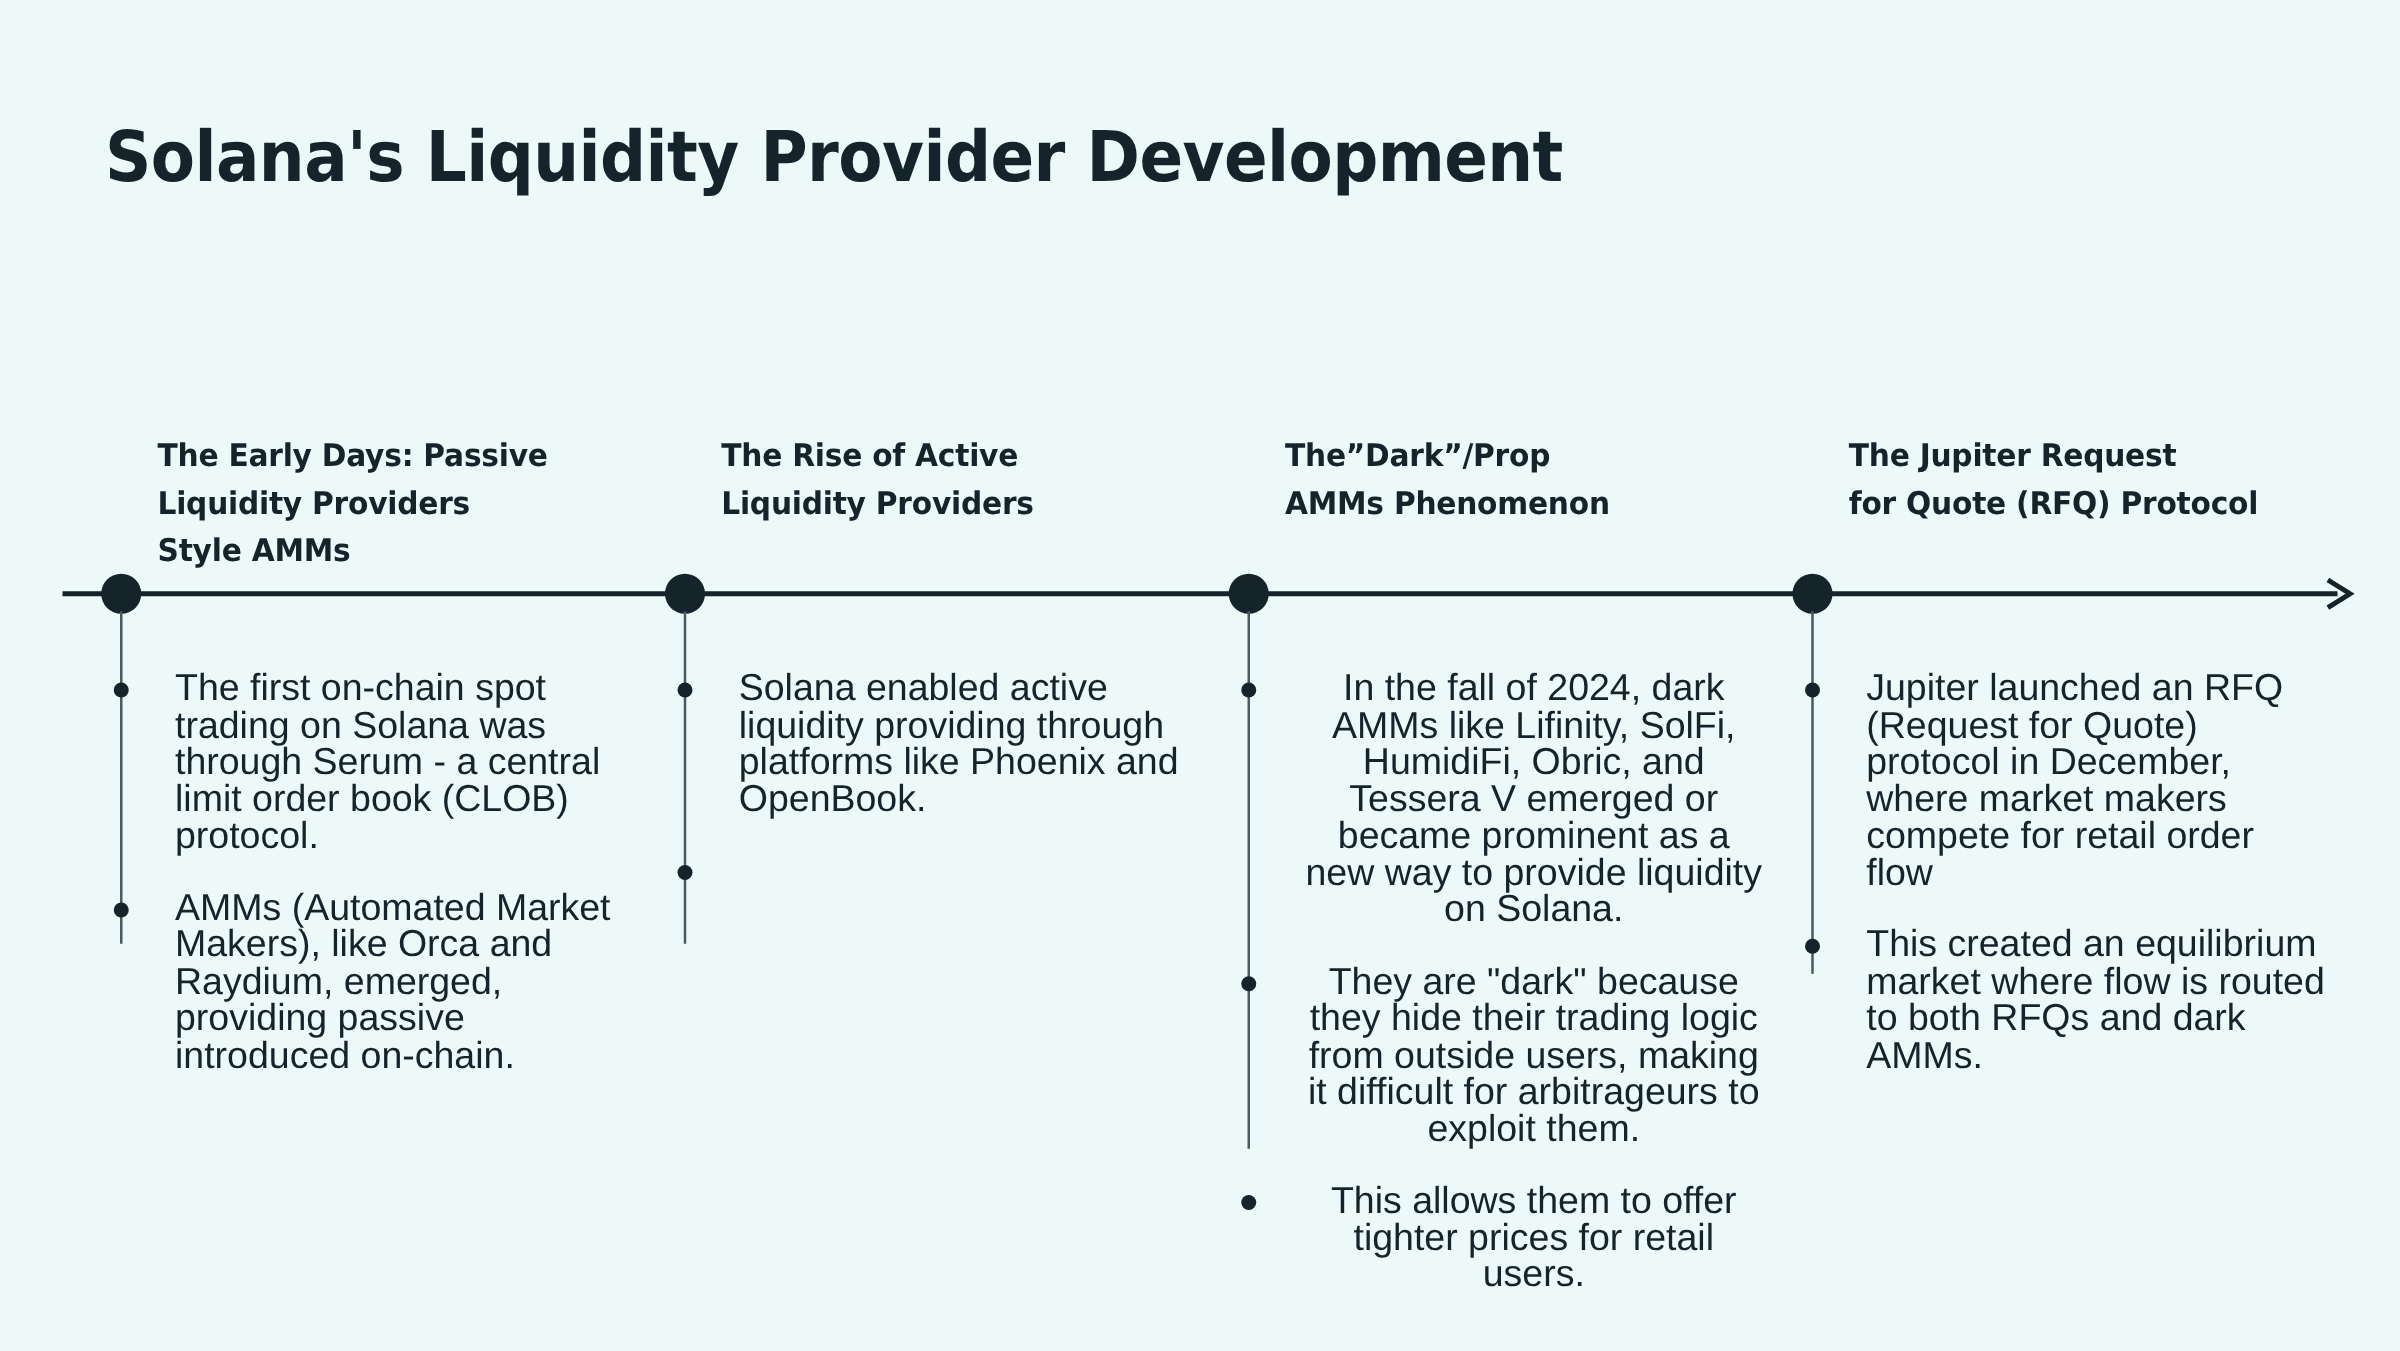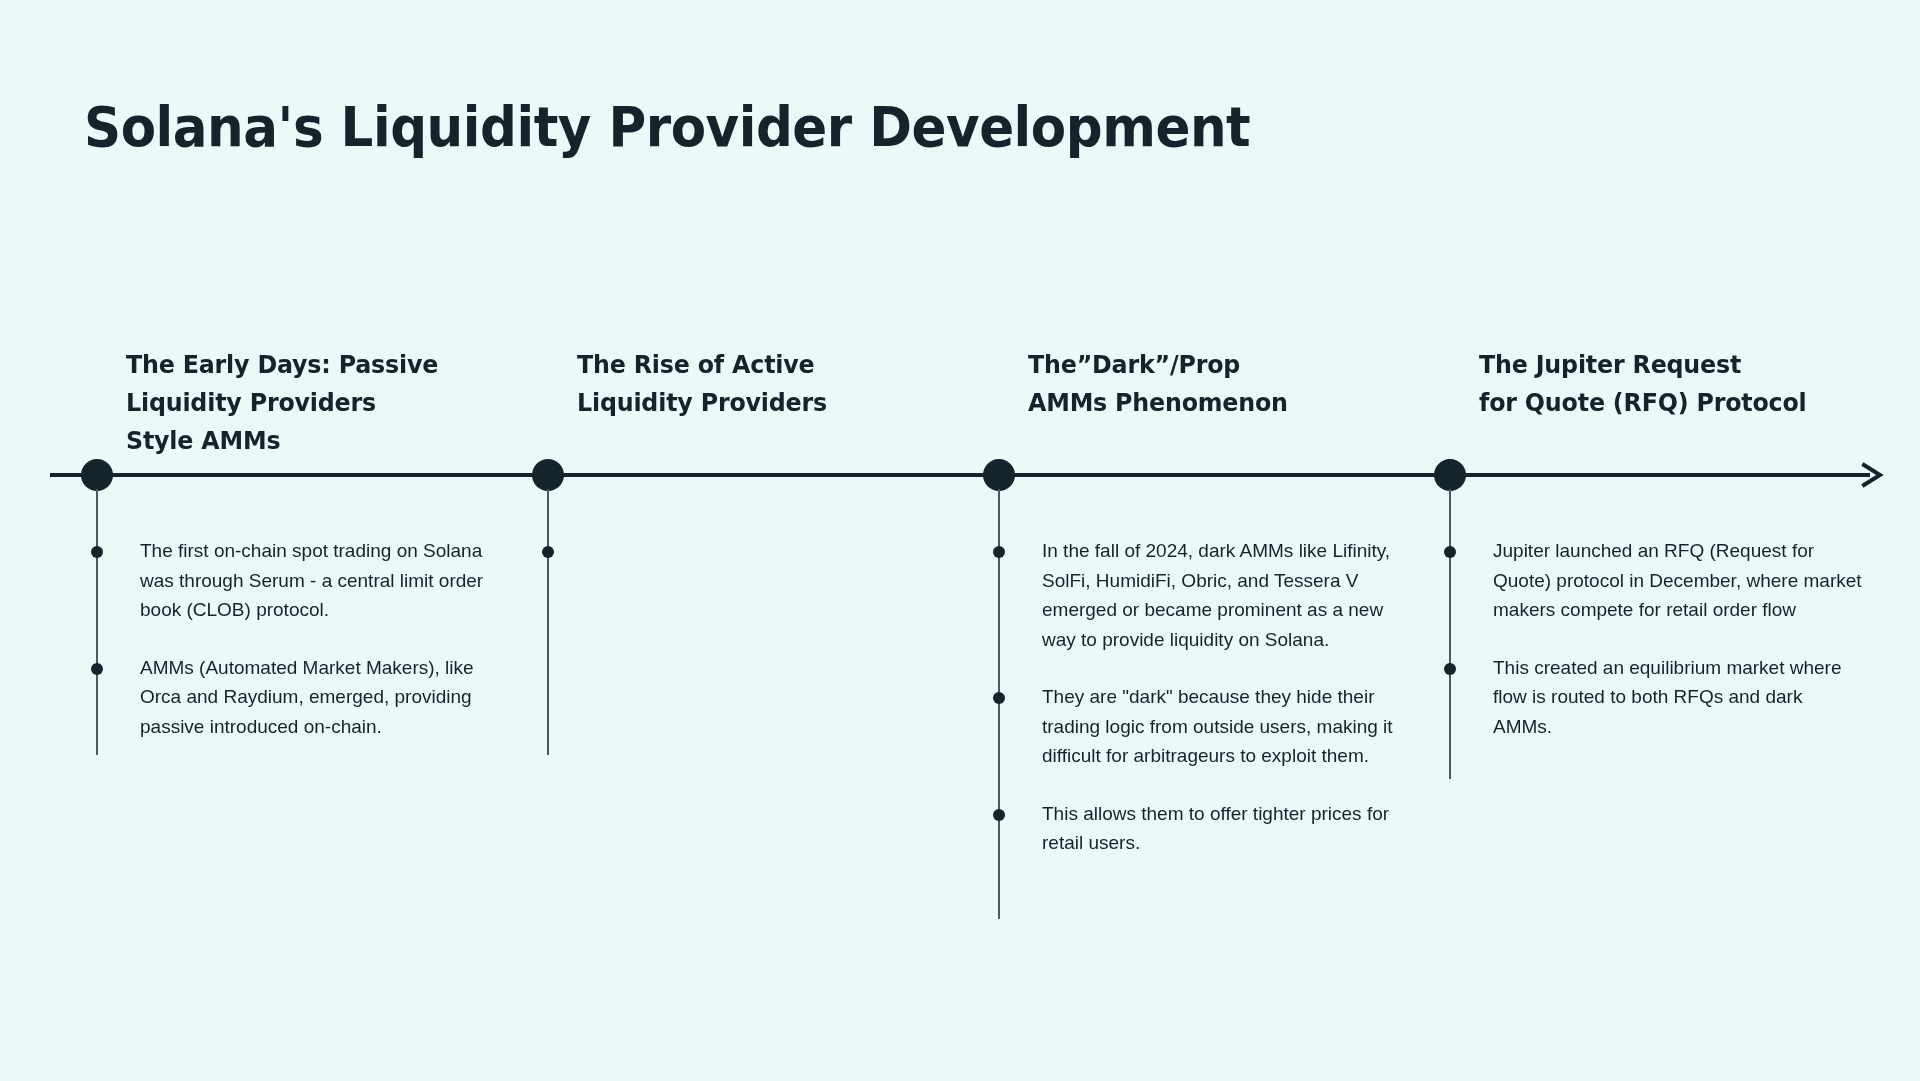--- a/index.html
+++ b/index.html
@@ -114,28 +114,28 @@
   .stem-3 { left: 1449px; height: 290px; }
 
   
   .bullets {
     position: absolute;
     top: 520px;
     width: 420px;
   }
   .bul-0 { left: 90px; }
   .bul-1 { left: 541px; }
-  .bul-2 { left: 992px; }
+  .bul-2 { left: 992px; text-align: center; }
   .bul-3 { left: 1443px; }
 
   .bullet-item {
     position: relative;
     padding-left: 50px;
     margin-bottom: 28px;
-    font-size: 19px;
+    font-size: 30px;
     line-height: 29.5px;
     color: #16232a;
     font-family: "Liberation Sans", sans-serif;
   }
   .bullet-item:last-child { margin-bottom: 0; }
   .bullet-dot {
     position: absolute;
     left: 1px;
     top: 10px;
     width: 12px;
@@ -197,20 +197,24 @@
       </div>
       <div class="bullet-item">
         <span class="bullet-dot"></span>
         <span class="bullet-text">AMMs (Automated Market Makers), like Orca and Raydium, emerged, providing passive introduced on-chain.</span>
       </div>
     </div>
 
     <div class="bullets bul-1">
       <div class="bullet-item">
         <span class="bullet-dot"></span>
+        <span class="bullet-text">Solana enabled active liquidity providing through platforms like Phoenix and OpenBook.</span>
+      </div>
+      <div class="bullet-item">
+        <span class="bullet-dot"></span>
       </div>
     </div>
 
     <div class="bullets bul-2">
       <div class="bullet-item">
         <span class="bullet-dot"></span>
         <span class="bullet-text">In the fall of 2024, dark AMMs like Lifinity, SolFi, HumidiFi, Obric, and Tessera V emerged or became prominent as a new way to provide liquidity on Solana.</span>
       </div>
       <div class="bullet-item">
         <span class="bullet-dot"></span>

